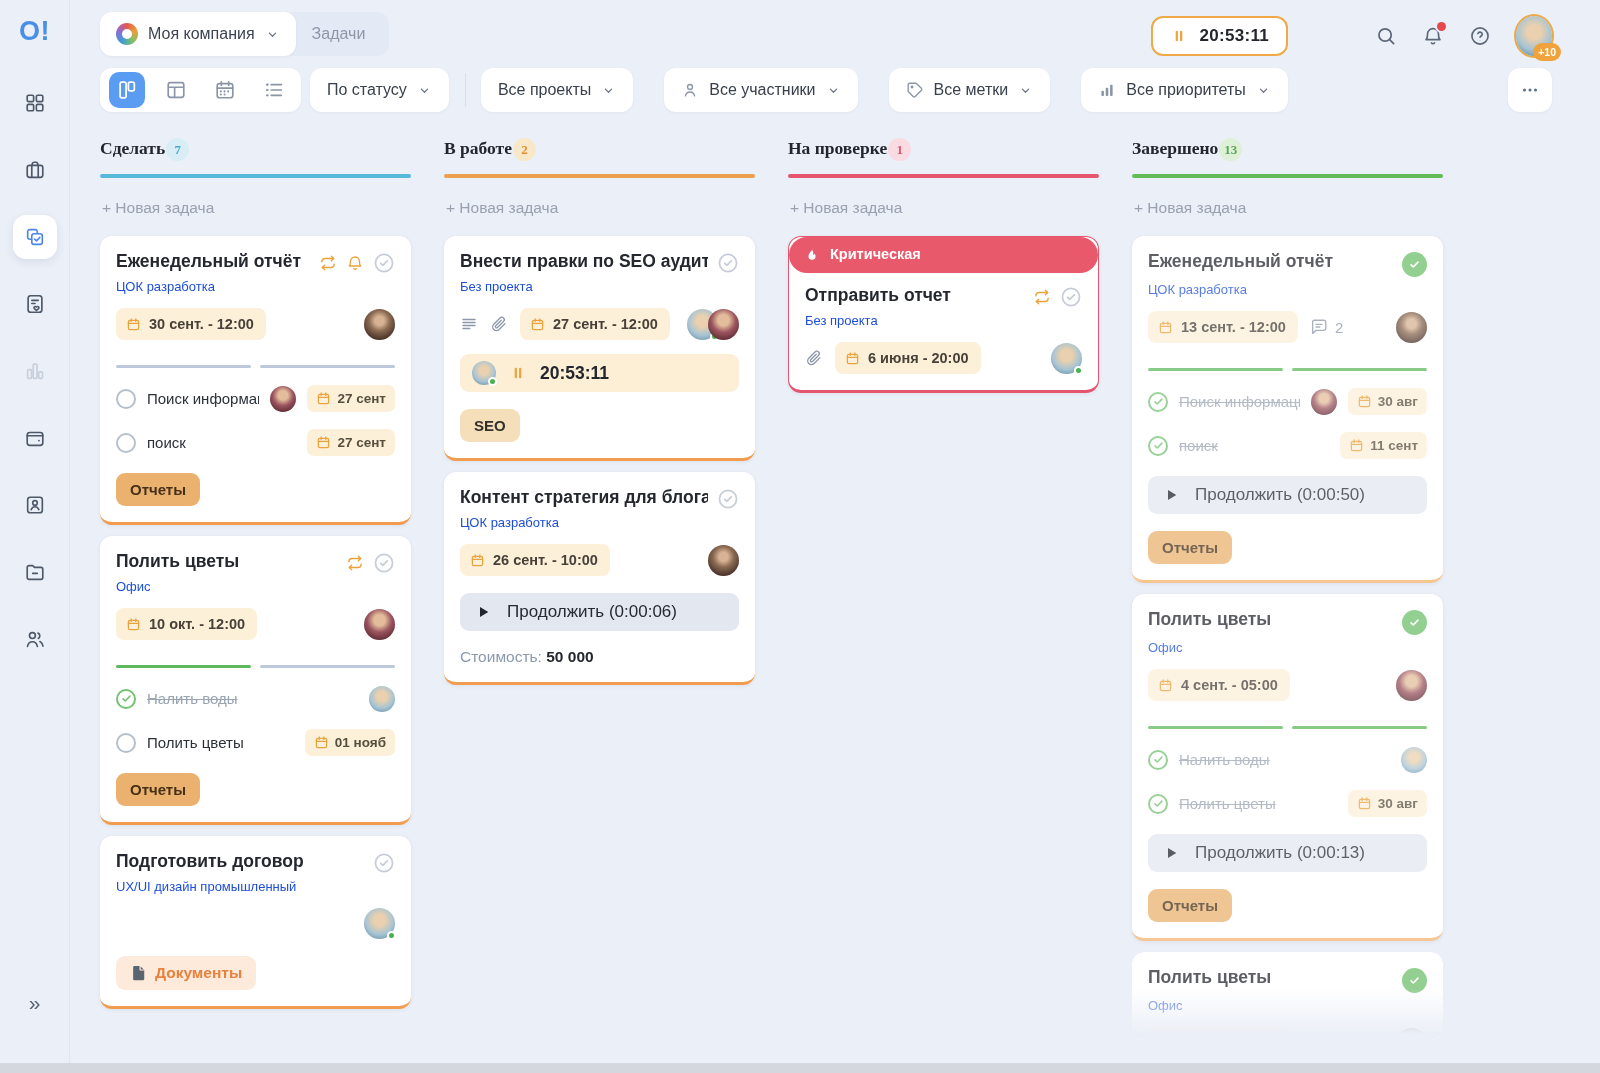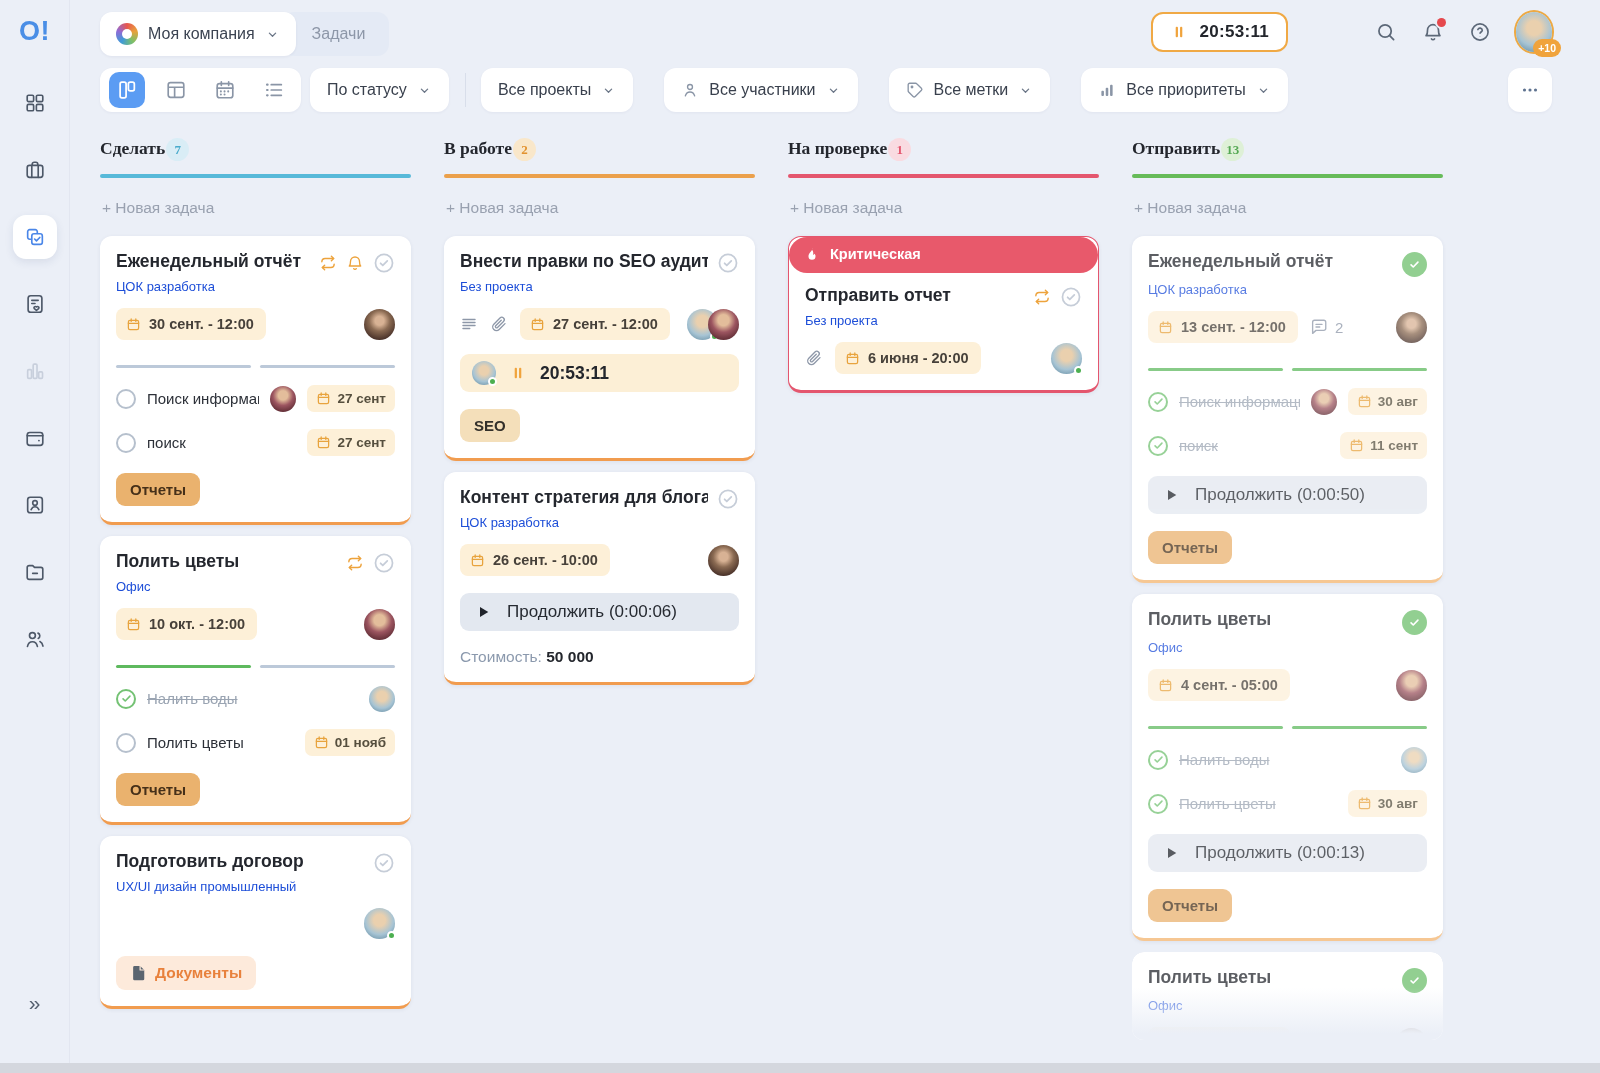--- a/index.html
+++ b/index.html
@@ -18,21 +18,21 @@
   .logo { color:#4a8ee6; font-size:27px; font-weight:800; letter-spacing:.5px; }
   .nav { display:flex; flex-direction:column; gap:23px; align-items:center; margin-top:34px; }
   .nav-item { width:44px; height:44px; display:flex; align-items:center; justify-content:center; color:#4d5868; cursor:pointer; }
   .nav-item.active { background:#fff; border-radius:13px; color:#4a86e8; box-shadow:0 3px 8px rgba(40,60,110,.10); }
   .nav-item.muted { color:#c8cfdc; }
   .collapse { position:absolute; bottom:58px; width:70px; text-align:center; color:#525d6d; font-size:21px; cursor:pointer; }
 
   .main { margin-left:70px; height:100%; position:relative; }
 
   
-  .topbar { display:flex; align-items:flex-start; padding:12px 48px 8px 30px; }
+  .topbar { display:flex; align-items:flex-end; padding:12px 48px 8px 30px; }
   .company-pill { background:#fff; border-radius:12px; height:44px; display:flex; align-items:center; gap:10px;
     padding:0 16px; position:relative; z-index:2; box-shadow:0 1px 3px rgba(30,40,90,.06); cursor:pointer; }
   .company-logo { width:22px; height:22px; border-radius:50%; position:relative;
     background:conic-gradient(#e8574f,#e8a23b,#7cc069,#3f9bd8,#8f6bd6,#e8574f); }
   .company-logo::after { content:""; position:absolute; inset:6px; background:#fff; border-radius:50%; }
   .company-name { font-size:16px; color:#3c4452; font-weight:500; }
   .chev { color:#6b7687; }
   .tab-pill { background:#e4eaf5; border-radius:12px; margin-left:-14px; height:44px; padding:0 24px 0 30px;
     display:flex; align-items:center; color:#8d97a8; font-size:16px; z-index:1; cursor:pointer; }
 
@@ -756,21 +756,21 @@
             <span class="av pc mr-auto">
                 <span class="gdot"></span>
               </span>
           </div>
         </div>
       </div>
     </section>
 
     <section class="col c3">
       <div class="col-head">
-        <span class="col-title">Отправить</span>
+        <span class="col-title">Завершено</span>
         <span class="badge">13</span>
       </div>
       <div class="col-bar"></div>
       <div class="new-task">+ Новая задача</div>
 
       <div class="card dim">
         <div class="card-head">
           <div class="card-title">Еженедельный отчёт</div>
           <div class="head-ics">
             <span class="done-badge">

